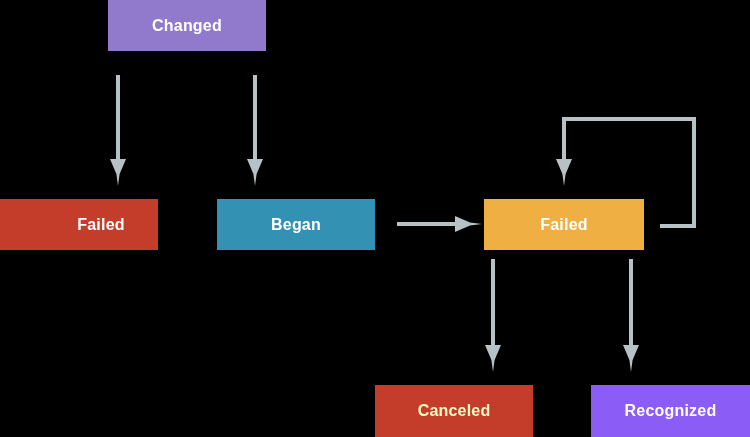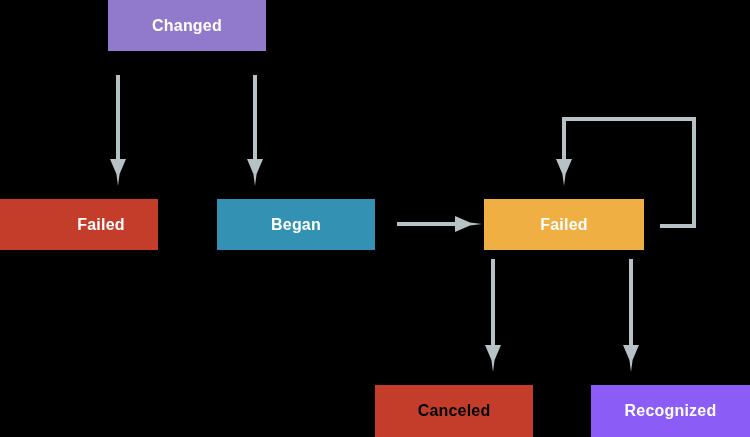--- a/index.html
+++ b/index.html
@@ -92,20 +92,20 @@
       <div class="state-node" style="left: 0px; top: 199px; width: 158px; height: 51px; background: rgb(196, 61, 43); padding-left: 44px;">
         <span class="node-label" style="color: rgb(255, 255, 255);">Failed</span>
       </div>
       <div class="state-node" style="left: 217px; top: 199px; width: 158px; height: 51px; background: rgb(51, 145, 180);">
         <span class="node-label" style="color: rgb(255, 255, 255);">Began</span>
       </div>
       <div class="state-node" style="left: 484px; top: 199px; width: 160px; height: 51px; background: rgb(239, 175, 66);">
         <span class="node-label" style="color: rgb(255, 255, 255);">Failed</span>
       </div>
       <div class="state-node" style="left: 375px; top: 385px; width: 158px; height: 52px; background: rgb(196, 61, 43);">
-        <span class="node-label" style="color: #000000; text-align: center;">Canceled</span>
+        <span class="node-label" style="color: #fef9c3; text-align: center;">Canceled</span>
       </div>
       <div class="state-node" style="left: 591px; top: 385px; width: 159px; height: 52px; background: #8b5cf6;">
         <span class="node-label" style="color: rgb(255, 255, 255);">Recognized</span>
       </div>
     </div>
 
 </div>
 
 </body></html>

